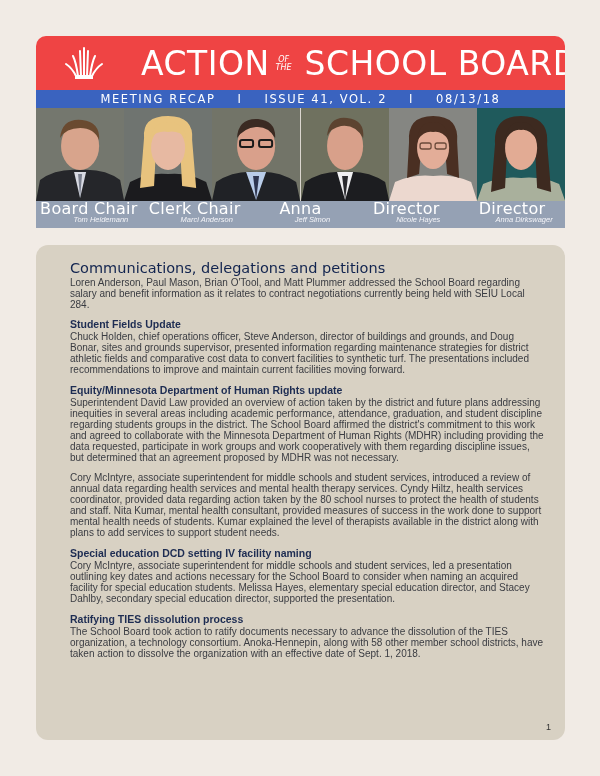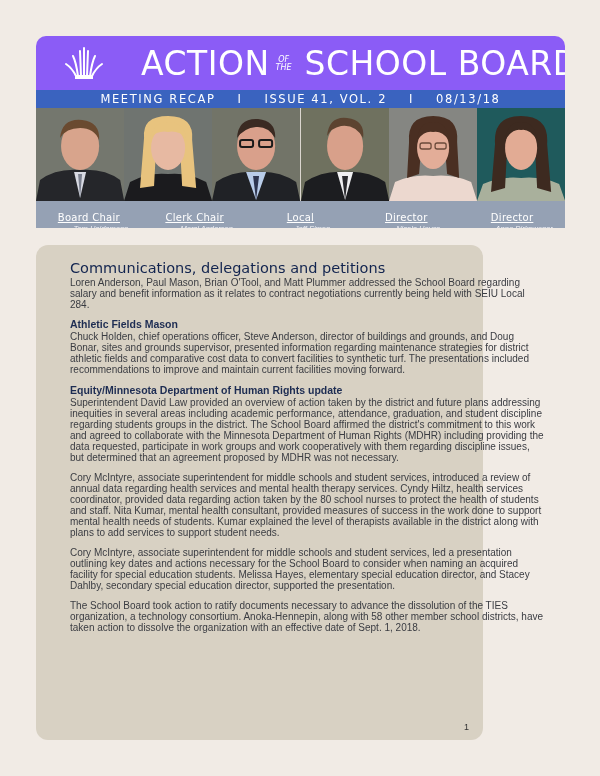--- a/index.html
+++ b/index.html
@@ -7,21 +7,21 @@
       width: 600px; height: 776px; overflow: hidden;
       background: #f1ebe5;
       font-family: "Liberation Sans", sans-serif;
       position: relative;
     }
     .masthead {
       position: absolute; left: 36px; top: 36px; width: 529px;
       border-radius: 10px 10px 0 0; overflow: hidden;
     }
     .title-bar {
-      height: 54px; background: #8b5cf6; position: relative;
+      height: 54px; background: #ef4444; position: relative;
     }
     .logo { position: absolute; left: 28px; top: 8px; width: 40px; height: 38px; }
     .title {
       position: absolute; left: 105px; top: 9px; right: 0;
       color: #ffffff; font-family: "DejaVu Sans", sans-serif;
       font-size: 33px; letter-spacing: 0.5px; line-height: 38px; white-space: nowrap;
       display: flex; align-items: center;
     }
     .title .of-the {
       display: inline-flex; flex-direction: column; align-items: center;
@@ -34,25 +34,25 @@
       font-family: "DejaVu Sans", sans-serif; font-size: 11.5px; letter-spacing: 1.6px;
     }
     .recap-bar .sep { margin: 0 22px; }
     .photos { display: flex; height: 93px; }
     .photo { position: relative; flex: 1; overflow: hidden; }
     .photo svg { width: 100%; height: 100%; display: block; }
     .captions {
       display: flex; height: 27px; background: #95a1b4;
     }
     .cap { flex: 1; text-align: center; color: #ffffff; }
-    .cap .role { font-family: "DejaVu Sans", sans-serif; font-size: 10px; line-height: 13px; padding-top: 10px; letter-spacing: 0.3px; text-decoration: underline; }
+    .cap .role { font-family: "DejaVu Sans", sans-serif; font-size: 16px; line-height: 13px; padding-top: 1px; letter-spacing: 0.3px; }
     .cap .name { font-size: 7.5px; font-style: italic; line-height: 10px; color: #f4f4f8; margin-left: 24px; }
 
     .content {
-      position: absolute; left: 36px; top: 245px; width: 447px; height: 495px;
+      position: absolute; left: 36px; top: 245px; width: 529px; height: 495px;
       background: #d8d1c3; border-radius: 12px;
       color: #2c2e33;
     }
     .inner { position: absolute; left: 34px; top: 15px; width: 475px; }
     h1.sec {
       margin: 0; font-family: "DejaVu Sans", sans-serif; font-weight: normal;
       color: #12244f; font-size: 14.5px; line-height: 17px;
     }
     h2.sub {
       margin: 0; font-weight: bold; color: #1d2c52; font-size: 10.5px; line-height: 13px;
@@ -171,51 +171,53 @@
   <div class="captions">
     <div class="cap">
       <div class="role">Board Chair</div>
       <div class="name">Tom Heidemann</div>
     </div>
     <div class="cap">
       <div class="role">Clerk Chair</div>
       <div class="name">Marci Anderson</div>
     </div>
     <div class="cap">
-      <div class="role">Local</div>
+      <div class="role">Anna</div>
       <div class="name">Jeff Simon</div>
     </div>
     <div class="cap">
       <div class="role">Director</div>
       <div class="name">Nicole Hayes</div>
     </div>
     <div class="cap">
       <div class="role">Director</div>
       <div class="name">Anna Dirkswager</div>
     </div>
   </div>
 </div>
 
 <div class="content">
   <div class="inner">
     <h1 class="sec">Communications, delegations and petitions</h1>
     <p class="body">Loren Anderson, Paul Mason, Brian O'Tool, and Matt Plummer addressed the School Board regarding salary and benefit information as it relates to contract negotiations currently being held with SEIU Local 284.</p>
 
     <div class="gap-s"></div>
 
-    <h2 class="sub">Athletic Fields Mason</h2>
+    <h2 class="sub">Student Fields Update</h2>
     <p class="body">Chuck Holden, chief operations officer, Steve Anderson, director of buildings and grounds, and Doug Bonar, sites and grounds supervisor, presented information regarding maintenance strategies for district athletic fields and comparative cost data to convert facilities to synthetic turf. The presentations included recommendations to improve and maintain current facilities moving forward.</p>
 
     <div class="gap-m"></div>
     <h2 class="sub">Equity/Minnesota Department of Human Rights update</h2>
     <p class="body">Superintendent David Law provided an overview of action taken by the district and future plans addressing inequities in several areas including academic performance, attendance, graduation, and student discipline regarding students groups in the district. The School Board affirmed the district's commitment to this work and agreed to collaborate with the Minnesota Department of Human Rights (MDHR) including providing the data requested, participate in work groups and work cooperatively with them regarding discipline issues, but determined that an agreement proposed by MDHR was not necessary.</p>
 
     <div class="gap-m"></div>
     <p class="body">Cory McIntyre, associate superintendent for middle schools and student services, introduced a review of annual data regarding health services and mental health therapy services.  Cyndy Hiltz, health services coordinator, provided data regarding action taken by the 80 school nurses to protect the health of students and staff. Nita Kumar, mental health consultant, provided measures of success in the work done to support mental health needs of students. Kumar explained the level of therapists available in the district along with plans to add services to support student needs.</p>
 
     <div class="gap-m"></div>
+    <h2 class="sub">Special education DCD setting IV facility naming</h2>
     <p class="body">Cory McIntyre, associate superintendent for middle schools and student services, led a presentation outlining key dates and actions necessary for the School Board to consider when naming an acquired facility for special education students. Melissa Hayes, elementary special education director, and Stacey Dahlby, secondary special education director, supported the presentation.</p>
 
     <div class="gap-m"></div>
+    <h2 class="sub">Ratifying TIES dissolution process</h2>
     <p class="body">The School Board took action to ratify documents necessary to advance the dissolution of the TIES organization, a technology consortium. Anoka-Hennepin, along with 58 other member school districts, have taken action to dissolve the organization with an effective date of Sept. 1, 2018.</p>
   </div>
   <div class="page-num">1</div>
 </div>
 
 </body></html>

